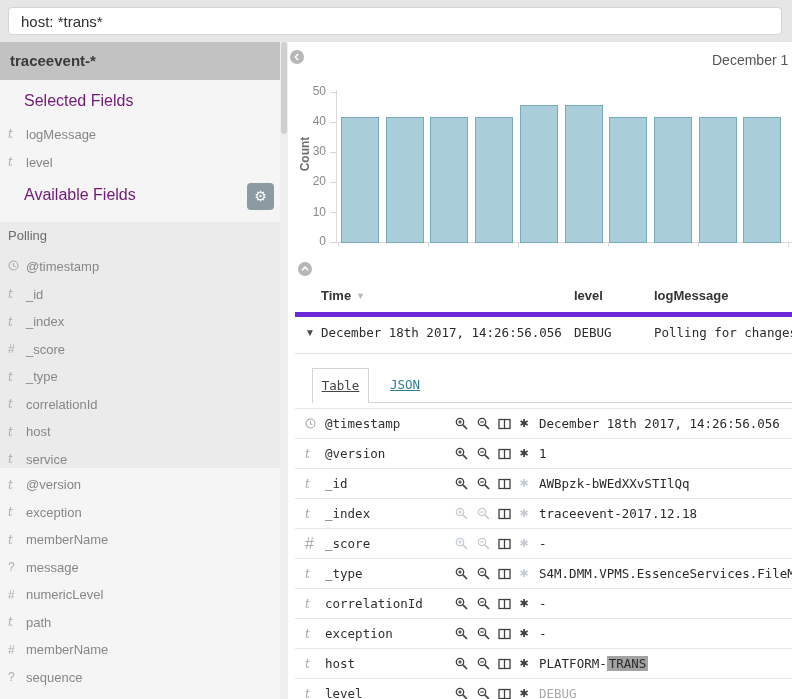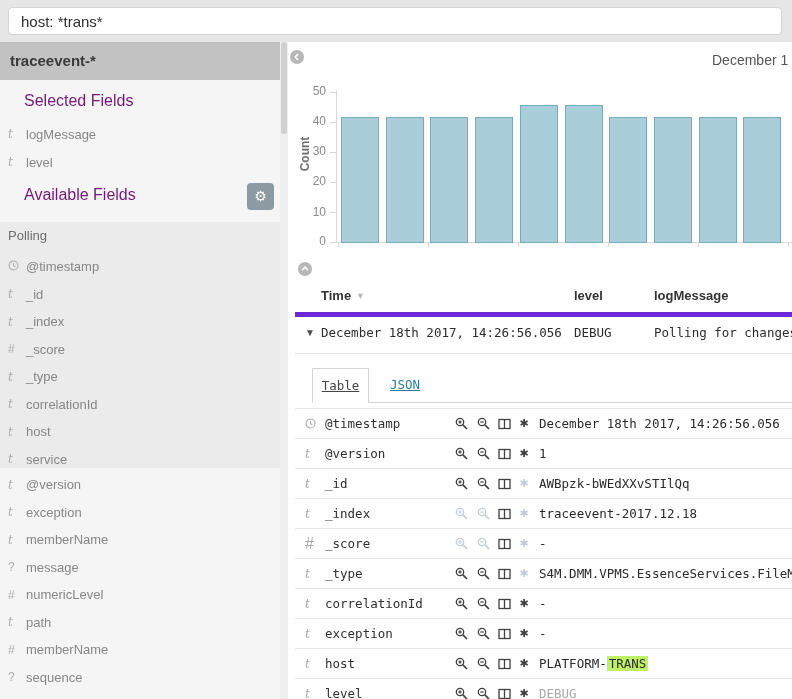--- a/index.html
+++ b/index.html
@@ -76,21 +76,21 @@
   .fd-row{display:flex;align-items:center;height:29px;border-bottom:1px solid #e6e6e6;}
   .fd-type{width:20px;padding-left:10px;color:#a9a9a9;flex:none;display:flex;align-items:center;}
   .fd-type .tchar{font-family:"DejaVu Serif",serif;font-style:italic;font-size:12px;}
   .fd-name{width:130px;flex:none;color:#2f2f2f;}
   .fd-actions{width:84px;flex:none;display:flex;align-items:center;gap:8.5px;}
   .act{display:flex;align-items:center;color:#404040;cursor:pointer;}
   .act.off{color:#c5ccd3;cursor:default;}
   .act .ast{font-size:11px;line-height:1;}
   .fd-value{flex:1;color:#2a2a2a;white-space:nowrap;overflow:hidden;}
   .fd-value.muted{color:#a8a8a8;}
-  .fd-value mark{background:#bef264;color:#2b2b2b;padding:0 2px;}
+  .fd-value mark{background:#a3a3a3;color:#2b2b2b;padding:0 2px;}
 </style>
 </head>
 <body>
 
 <div id="topbar">
   <input id="search" type="text" value="host: *trans*" style="">
 </div>
 
 <div id="sidebar">
   <div id="idx-header">traceevent-*</div>

